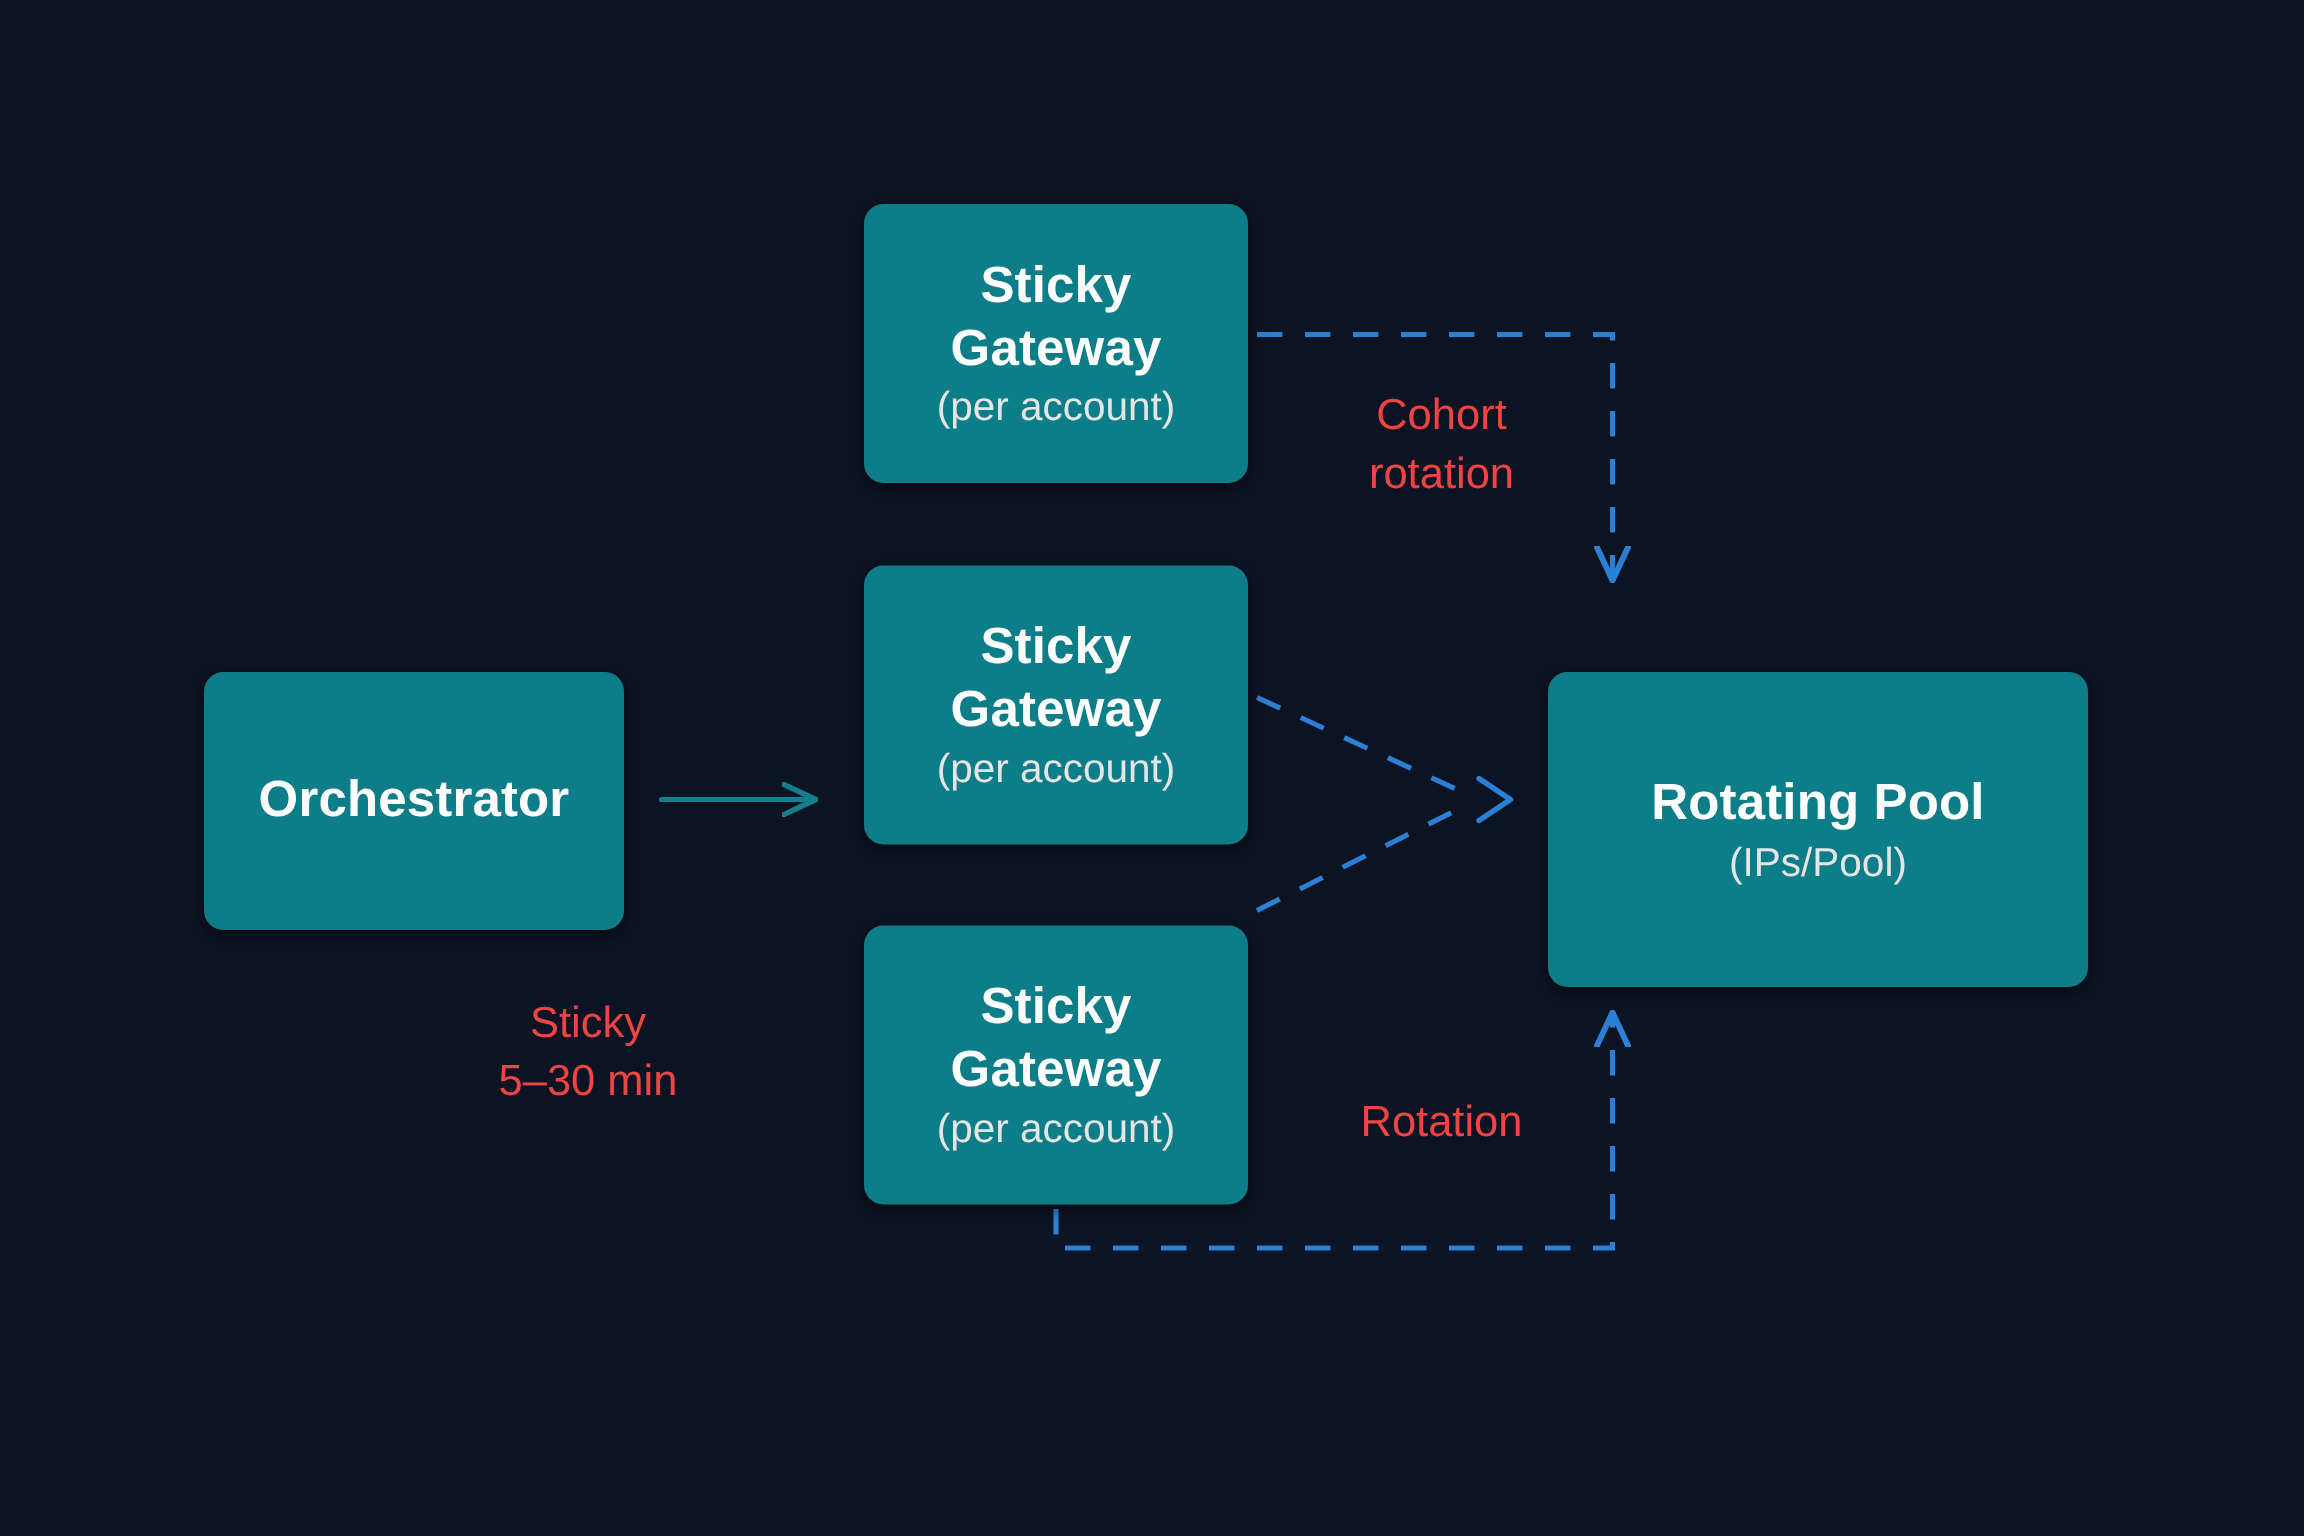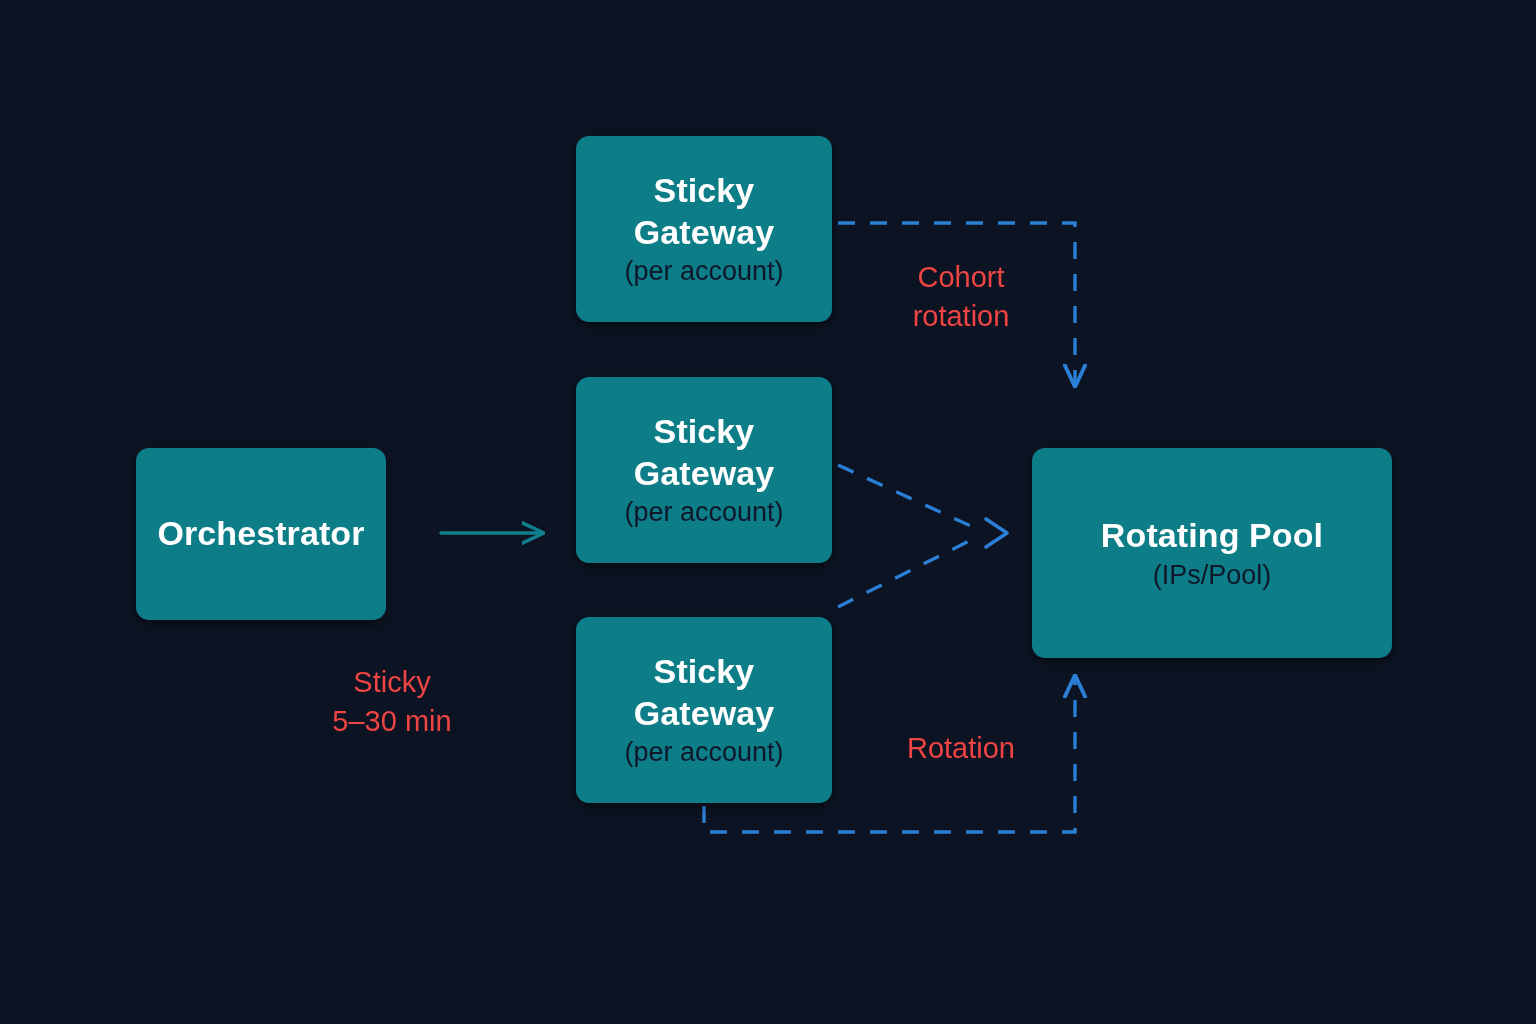--- a/index.html
+++ b/index.html
@@ -42,21 +42,21 @@
     letter-spacing: 0.1px;
     color: #ffffff;
   }
   .node-title.single {
     font-size: 34px;
   }
   .node-sub {
     font-size: 27px;
     font-weight: 400;
     line-height: 1.2;
-    color: #0f172a;
+    color: #e5e5e5;
     margin-top: 2px;
   }
   .edge-label {
     position: absolute;
     color: #ef4444;
     font-size: 29px;
     line-height: 1.34;
     text-align: center;
     font-weight: 400;
     white-space: pre-line;
@@ -83,21 +83,21 @@
 
     <path d="M 838 465 L 975 528" fill="none" stroke="#2b7fd4" stroke-width="3.4" stroke-dasharray="17 15" stroke-linecap="butt"></path>
 
     <path d="M 838 607 L 975 538" fill="none" stroke="#2b7fd4" stroke-width="3.4" stroke-dasharray="17 15" stroke-linecap="butt"></path>
 
     <path d="M 986 519 L 1007 533 L 986 547" fill="none" stroke="#2b7fd4" stroke-width="3.6" stroke-linecap="round" stroke-linejoin="round"></path>
 
     <path d="M 704 806 L 704 832 L 1075 832 L 1075 676" fill="none" stroke="#2b7fd4" stroke-width="3.4" stroke-dasharray="17 15" stroke-linecap="butt" marker-end="url(#arrow-blue)"></path>
   </svg>
 
-  <div class="node" style="left:136px; top:448px; width:250px; height:172px;justify-content:center;">
+  <div class="node" style="left:136px; top:448px; width:280px; height:172px;justify-content:center;">
     <div class="node-title single">Orchestrator</div>
   </div>
 
   <div class="node" style="left:576px; top:136px; width:256px; height:186px;">
     <div class="node-title" style="white-space:pre-line;">Sticky
 Gateway</div>
     <div class="node-sub">(per account)</div>
   </div>
 
   <div class="node" style="left:576px; top:377px; width:256px; height:186px;">

